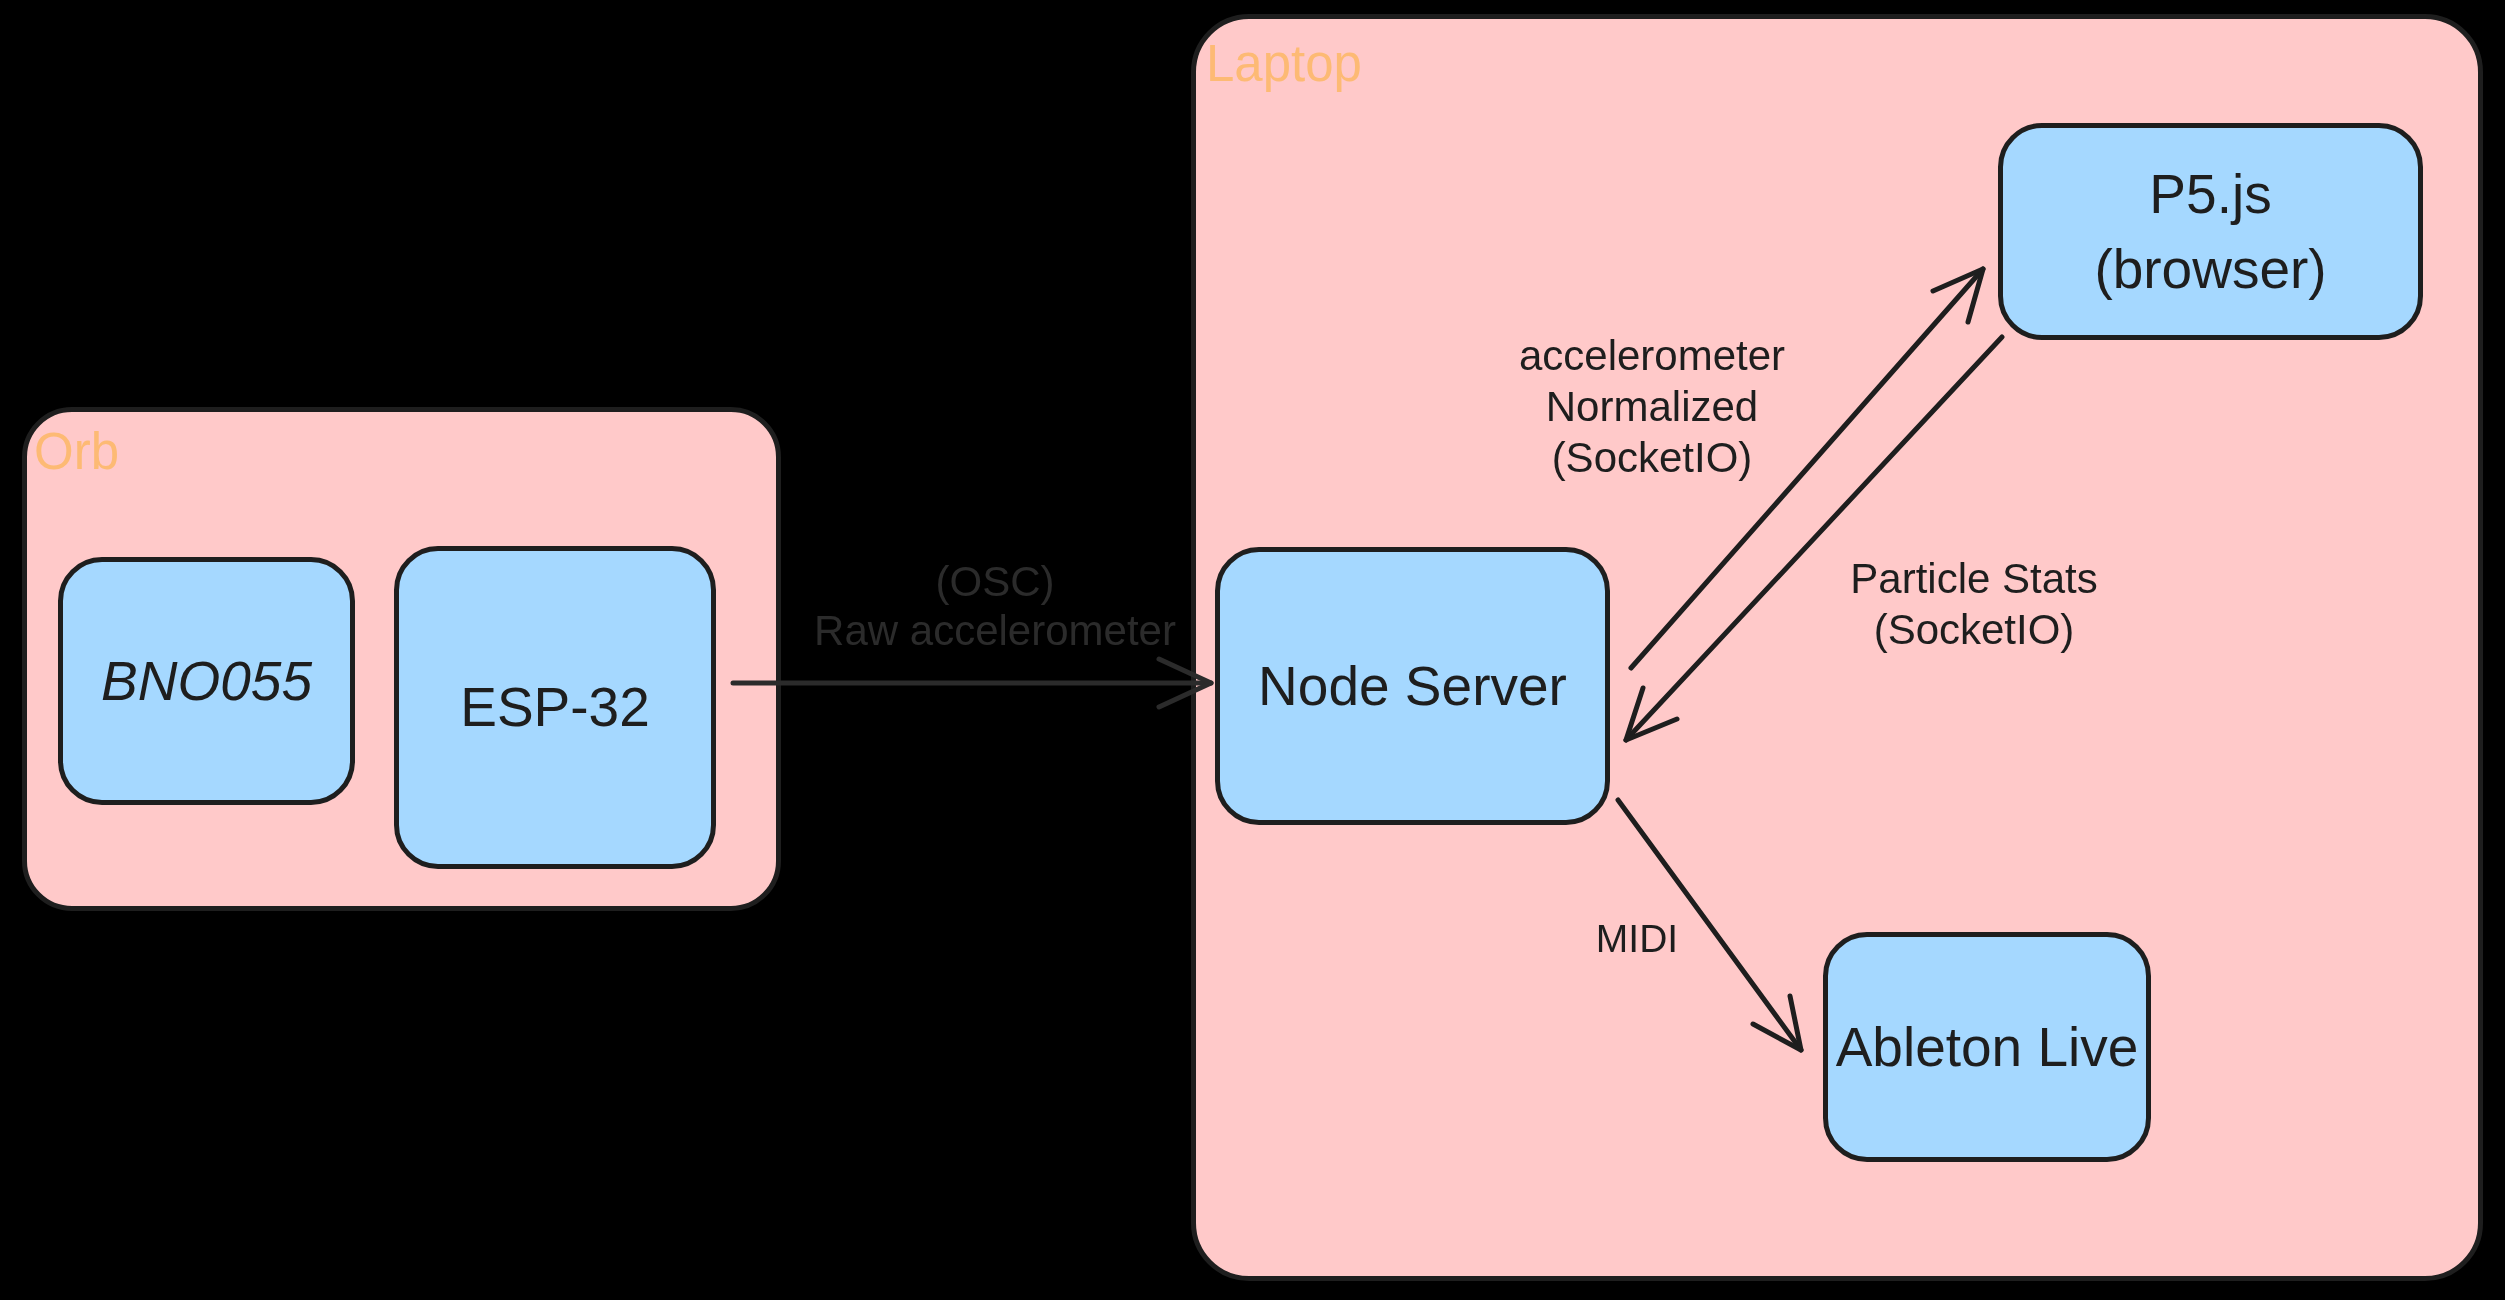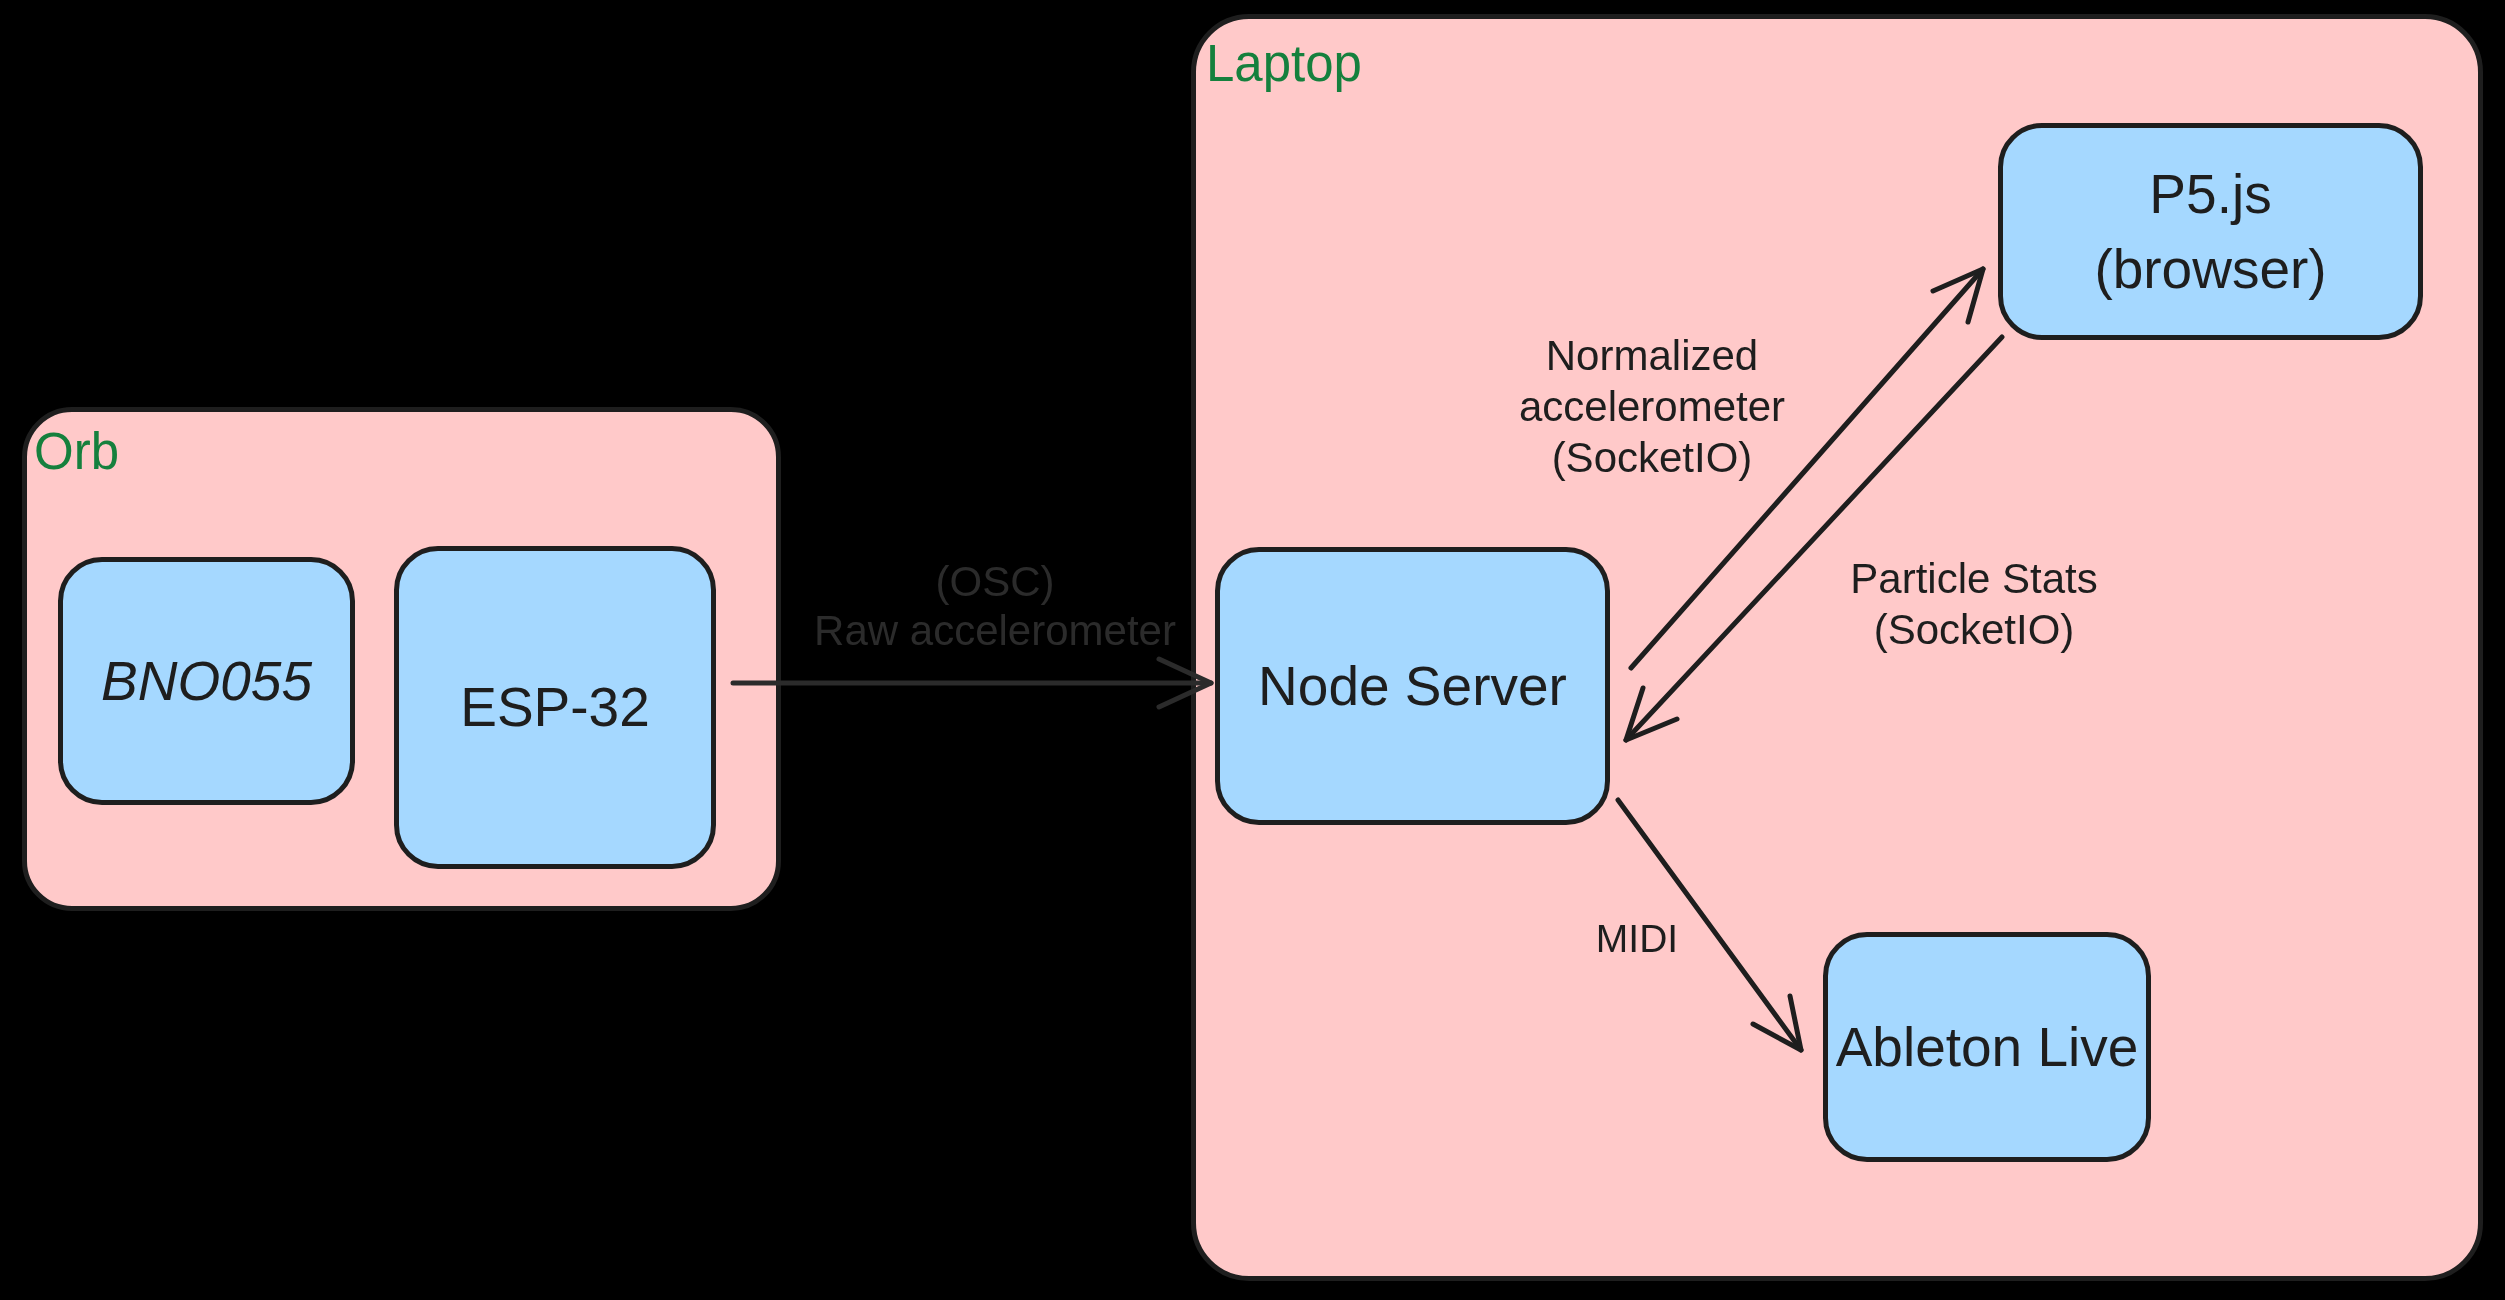--- a/index.html
+++ b/index.html
@@ -21,21 +21,21 @@
     border: 5px solid #1e1e1e;
     box-sizing: border-box;
   }
   #group-orb    { left: 22px;   top: 407px; width: 759px;  height: 504px;  border-radius: 50px; }
   #group-laptop { left: 1191px; top: 14px;  width: 1292px; height: 1267px; border-radius: 58px; }
 
   .group-label {
     position: absolute;
     font-size: 51px;
     line-height: 1.1;
-    color: #15803d;
+    color: #fdba74;
     white-space: nowrap;
   }
   #group-orb-label    { left: 34px;   top: 424px; }
   #group-laptop-label { left: 1206px; top: 36px;  }
 
   
   .node {
     position: absolute;
     background: #a5d8ff;
     border: 5px solid #1e1e1e;
@@ -144,22 +144,22 @@
       <path d="M1753 1024 L1801 1050 L1790 996"></path>
     </g>
   </svg>
 
   <div class="edge-label" id="edge-label-raw-osc">
     <div>(OSC)</div>
     <div>Raw accelerometer</div>
   </div>
 
   <div class="edge-label" id="edge-label-normalized">
+    <div>accelerometer</div>
     <div>Normalized</div>
-    <div>accelerometer</div>
     <div>(SocketIO)</div>
   </div>
 
   <div class="edge-label" id="edge-label-particle">
     <div>Particle Stats</div>
     <div>(SocketIO)</div>
   </div>
 
   <div class="edge-label" id="edge-label-midi">
     <div>MIDI</div>

